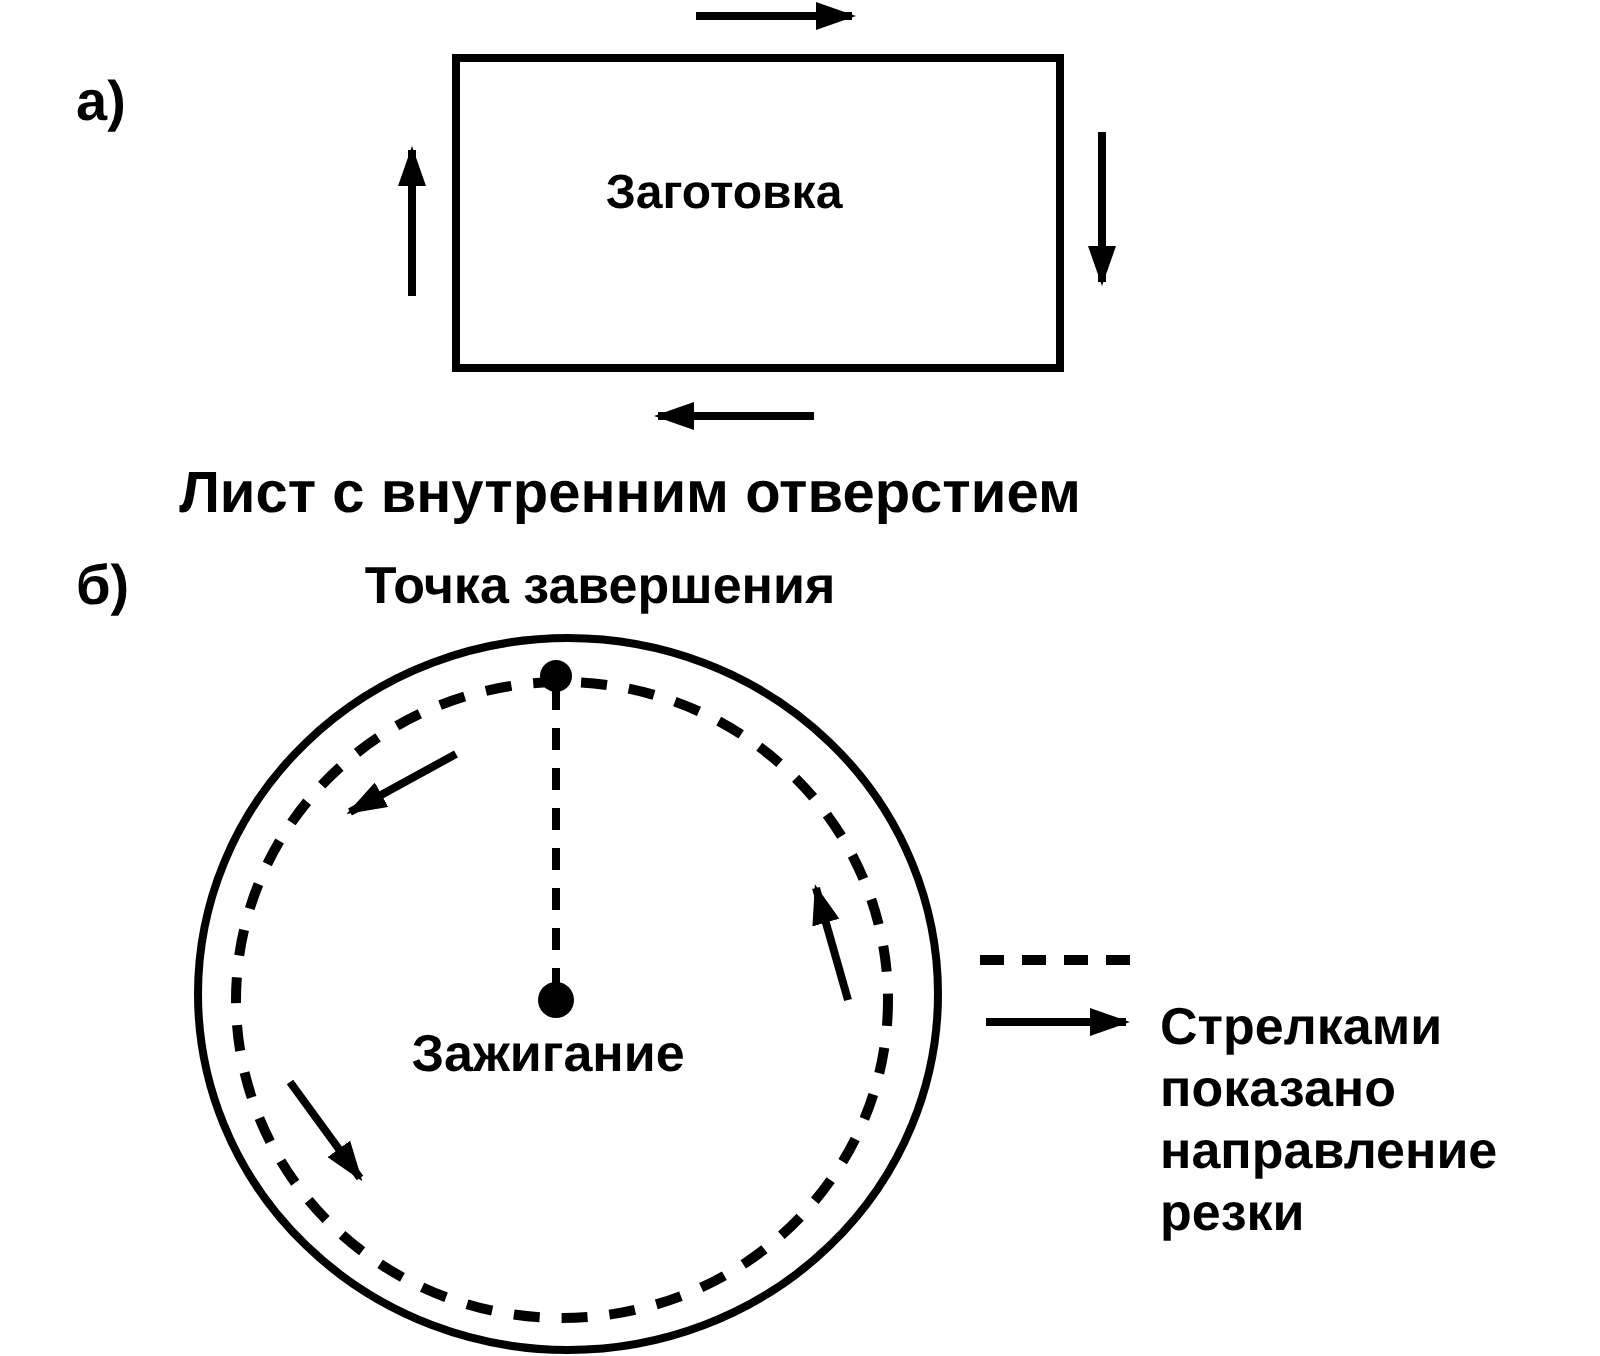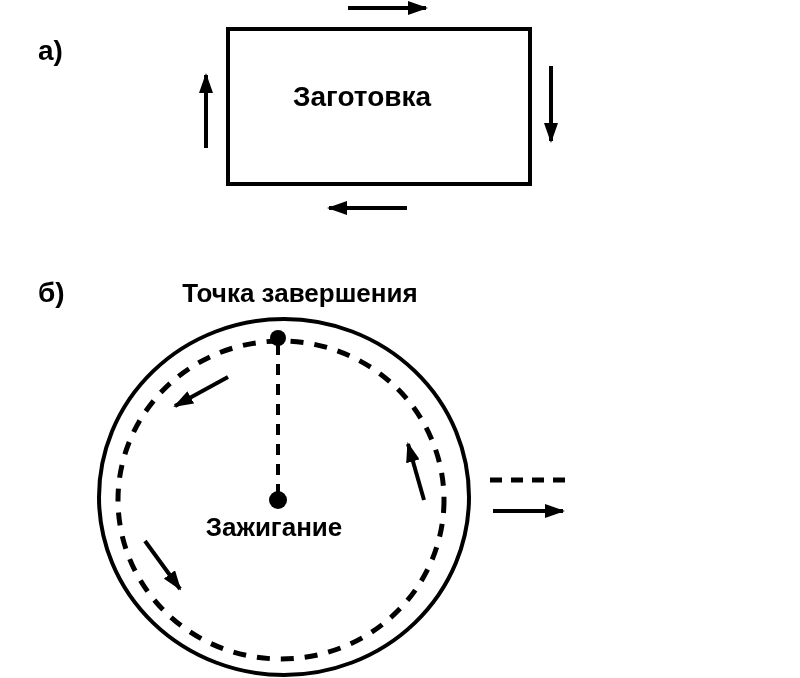--- a/index.html
+++ b/index.html
@@ -21,21 +21,21 @@
   .label {
     position: absolute;
     font-weight: bold;
     color: #000000;
     white-space: nowrap;
     line-height: 1.1;
   }
   .centered { transform: translate(-50%, -50%); }
   .vcentered { transform: translateY(-50%); }
   .index-label { font-size: 28px; }
-  .workpiece-label { font-size: 28px; }
+  .workpiece-label { font-size: 24px; }
   .caption { font-size: 29px; }
   .circle-label { font-size: 26px; }
   .legend-label { font-size: 26px; }
   .legend-block {
     position: absolute;
     font-weight: bold;
     font-size: 26px;
     line-height: 31px;
     width: 200px;
     white-space: normal;
@@ -75,22 +75,24 @@
     <line x1="145" y1="541" x2="180" y2="589" stroke="#000000" stroke-width="4" marker-end="url(#ah)"></line>
 
     <line x1="490" y1="480" x2="566" y2="480" stroke="#000000" stroke-width="5" stroke-dasharray="12 9"></line>
     <line x1="493" y1="511" x2="563" y2="511" stroke="#000000" stroke-width="4" marker-end="url(#ah)"></line>
   </svg>
 
   <div class="label index-label" style="left:38px; top:36px;">а)</div>
 
   <div class="label workpiece-label centered" style="left:362px; top:97px;">Заготовка</div>
 
+  <div class="label caption centered" style="left:315px; top:248px;">Лист с внутренним отверстием</div>
 
   <div class="label index-label" style="left:38px; top:278px;">б)</div>
 
   <div class="label circle-label centered" style="left:274px; top:527px;">Зажигание</div>
 
   <div class="label circle-label centered" style="left:300px; top:293px;">Точка завершения</div>
 
 
+  <div class="legend-block" style="left:580px; top:498px;">Стрелками показано направление резки</div>
 
 </div>
 
 </body></html>

